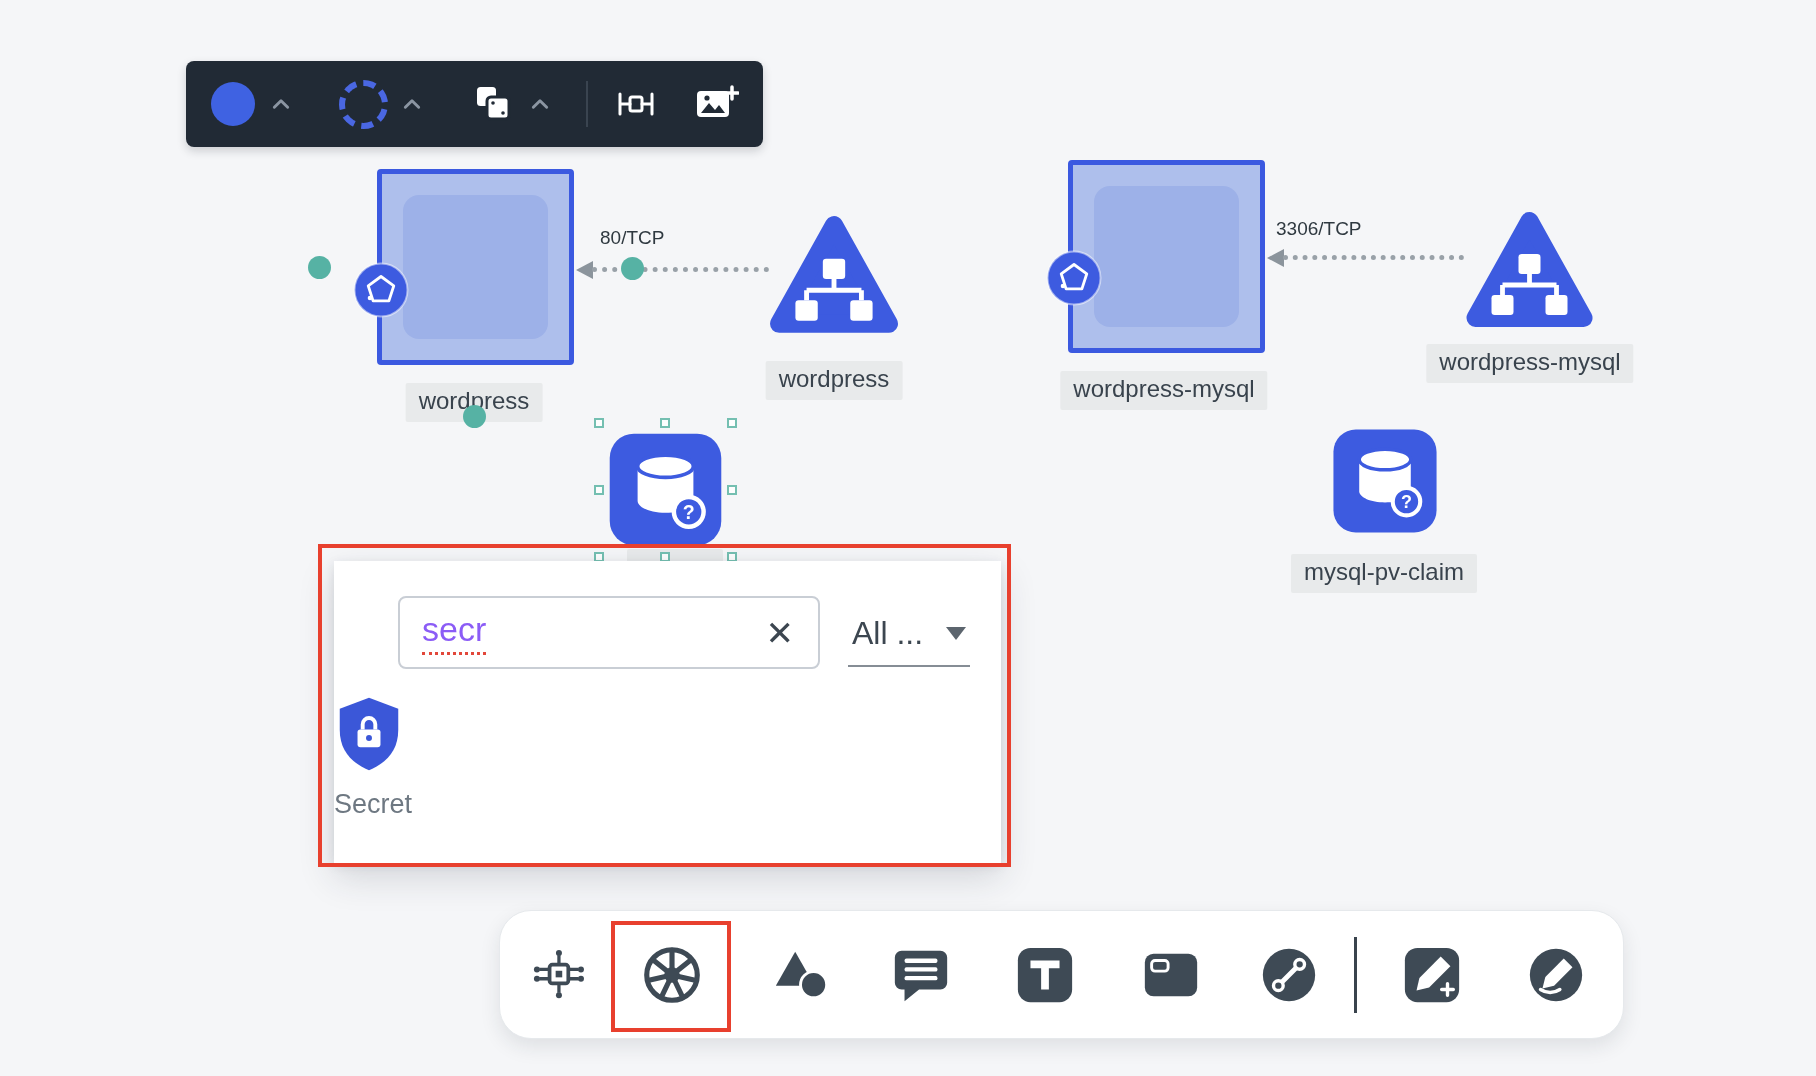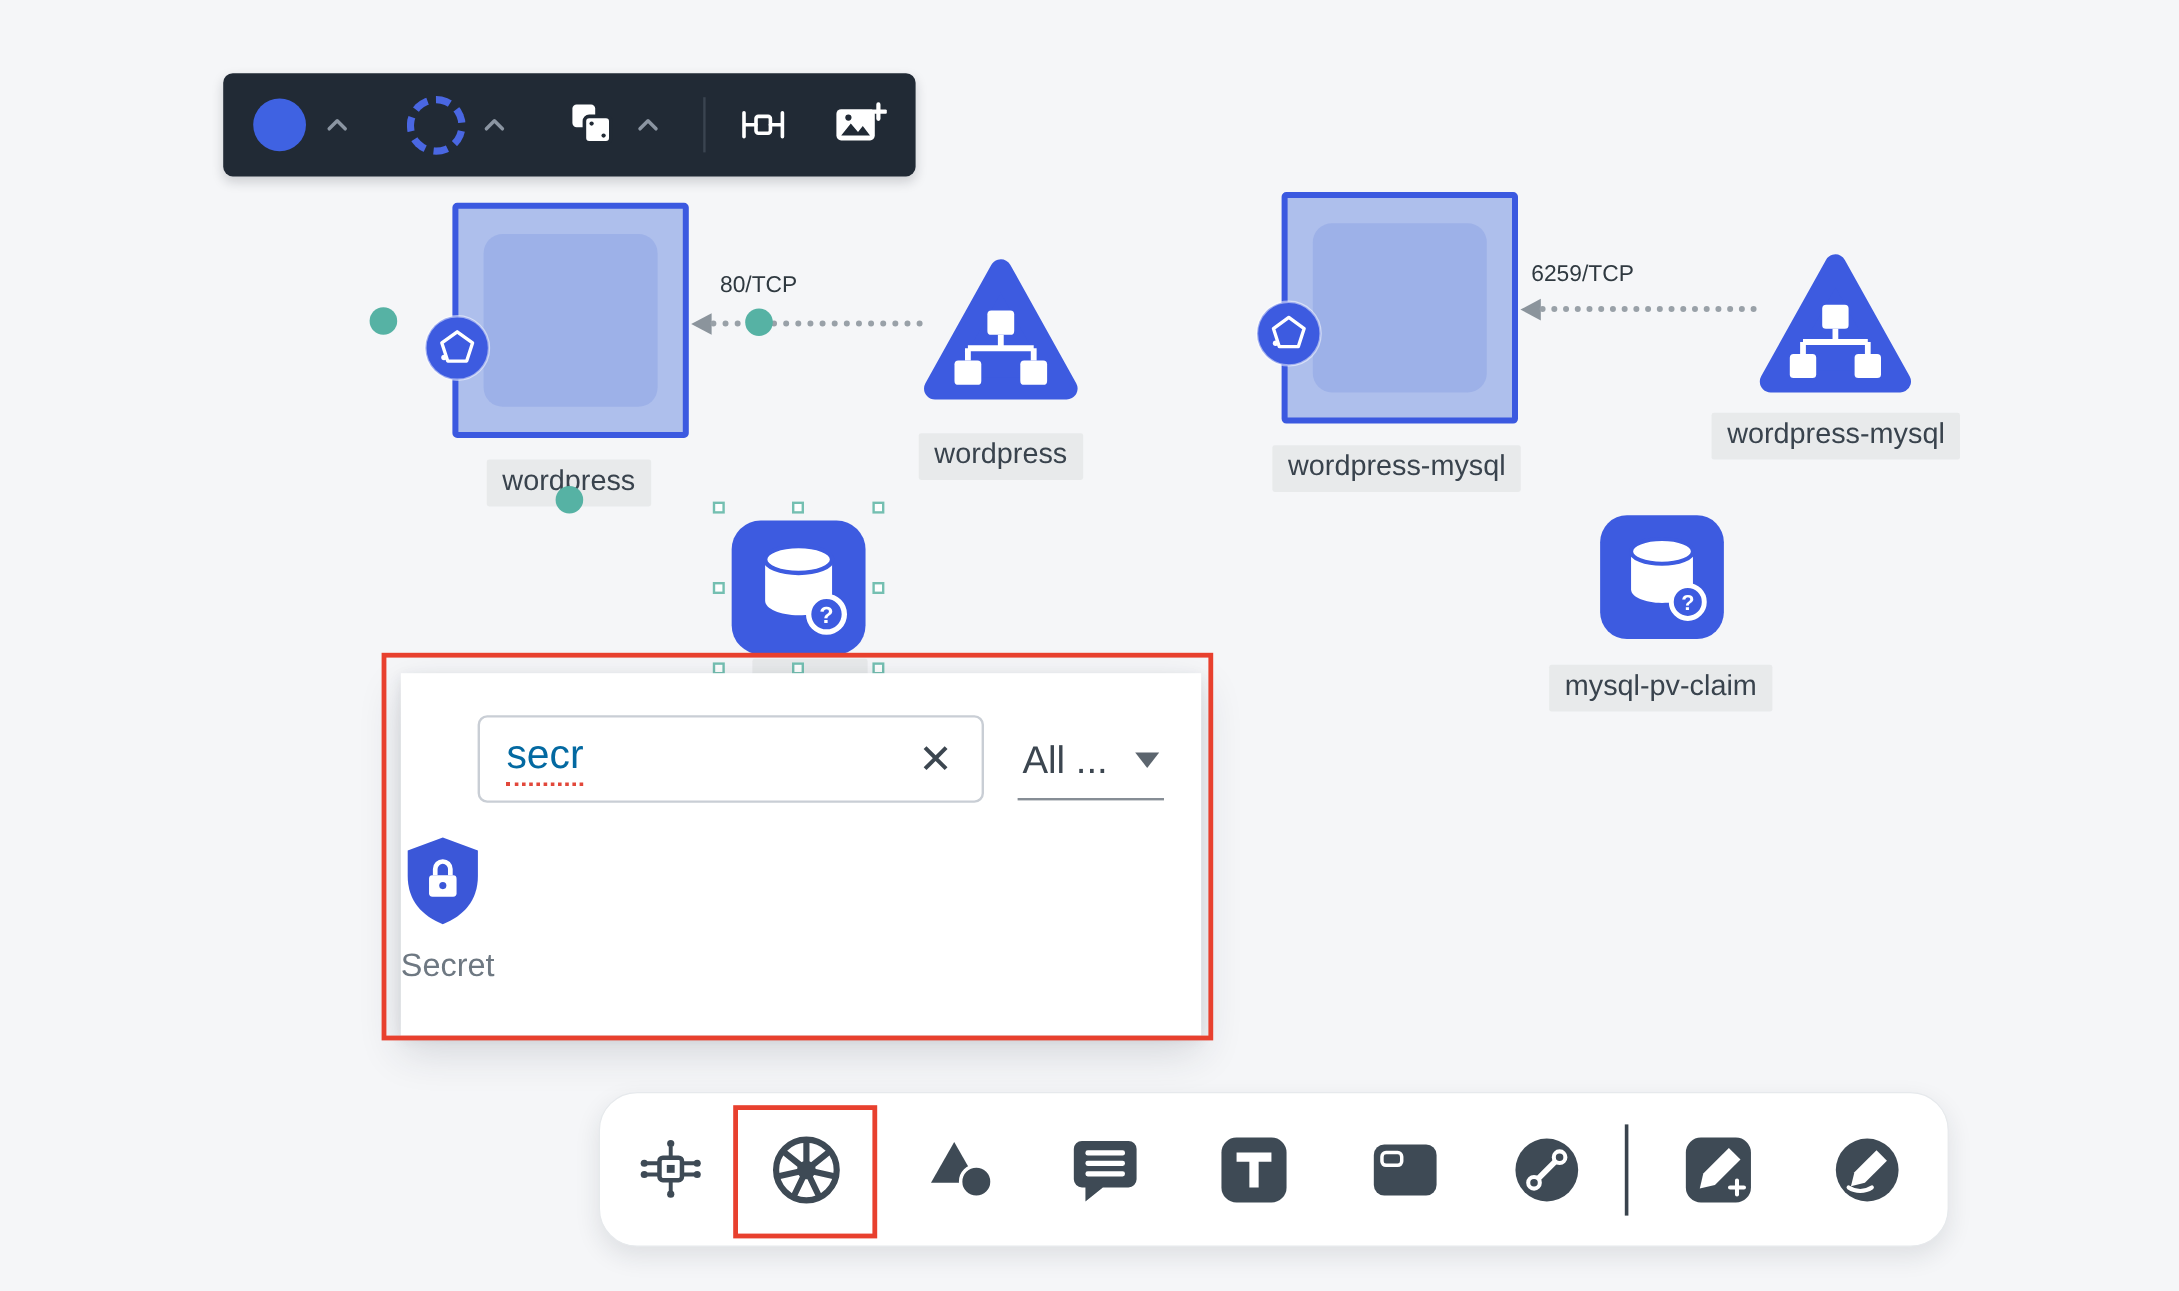--- a/index.html
+++ b/index.html
@@ -50,21 +50,21 @@
   .picker-panel {
     background:#ffffff; z-index:30;
     box-shadow:0 14px 34px rgba(35,45,60,.16), 0 3px 10px rgba(35,45,60,.10);
   }
   .search-box {
     position:absolute; left:64px; top:35px; width:422px; height:73px; box-sizing:border-box;
     border:2px solid #c9ced5; border-radius:8px; background:#fff;
     display:flex; align-items:center; padding:0 22px;
   }
   .search-text {
-    font-size:34px; color:#0369a1;
+    font-size:34px; color:#8b5cf6;
     border-bottom:3px dotted #e2473a; padding-bottom:3px;
   }
   .clear-x {
     margin-left:auto; font-size:34px; color:#3c4650; line-height:1;
     background:none; border:none; padding:0 2px; cursor:pointer;
     font-family:"Liberation Sans", sans-serif;
   }
   .dropdown {
     position:absolute; left:514px; top:52px; width:122px; height:54px; box-sizing:border-box;
     border-bottom:2px solid #868d95;
@@ -137,21 +137,21 @@
       <path d="M39 6 v12 M33 12 h12" stroke="#fff" stroke-width="3.5" stroke-linecap="round"></path>
     </svg>
   </div>
 
   <div class="edge-arrow abs" style="left:576px;top:261px;"></div>
   <div class="edge-line abs" style="left:592px;top:267px;width:177px;"></div>
   <div class="edge-label abs" style="left:600px;top:227px;">80/TCP</div>
 
   <div class="edge-arrow abs" style="left:1267px;top:249px;"></div>
   <div class="edge-line abs" style="left:1283px;top:255px;width:181px;"></div>
-  <div class="edge-label abs" style="left:1276px;top:218px;">6259/TCP</div>
+  <div class="edge-label abs" style="left:1276px;top:218px;">3306/TCP</div>
 
   <div class="node-box abs" style="left:377px;top:169px;width:197px;height:196px;z-index:10;">
     <div class="node-inner"></div>
     <svg class="abs" style="left:-29px;top:88px;" width="56" height="56" viewBox="0 0 56 56">
       <circle cx="28" cy="28" r="26.5" fill="#3d5be0" stroke="rgba(255,255,255,0.5)" stroke-width="2"></circle>
       <polygon points="28,14.5 40.8,23.8 35.9,38.9 20.1,38.9 15.2,23.8" fill="none" stroke="#fff" stroke-width="2.8" stroke-linejoin="round"></polygon>
       <circle cx="17" cy="36" r="2.3" fill="#fff"></circle>
     </svg>
   </div>
   <div class="dot abs" style="left:308px;top:256px;"></div>

